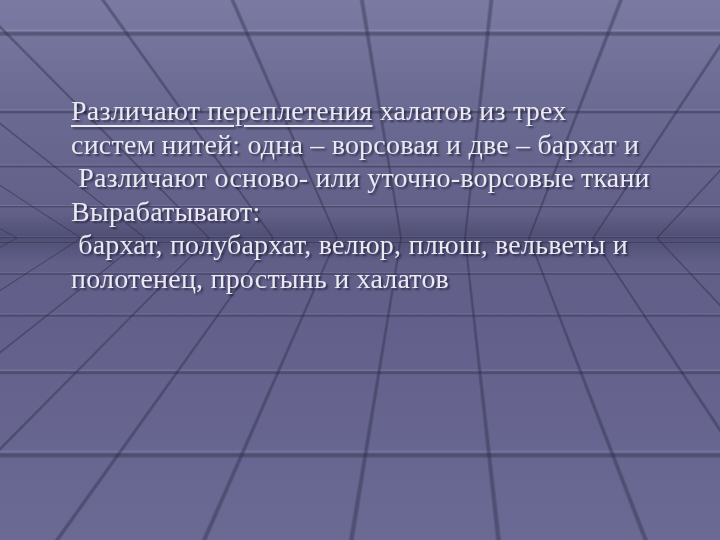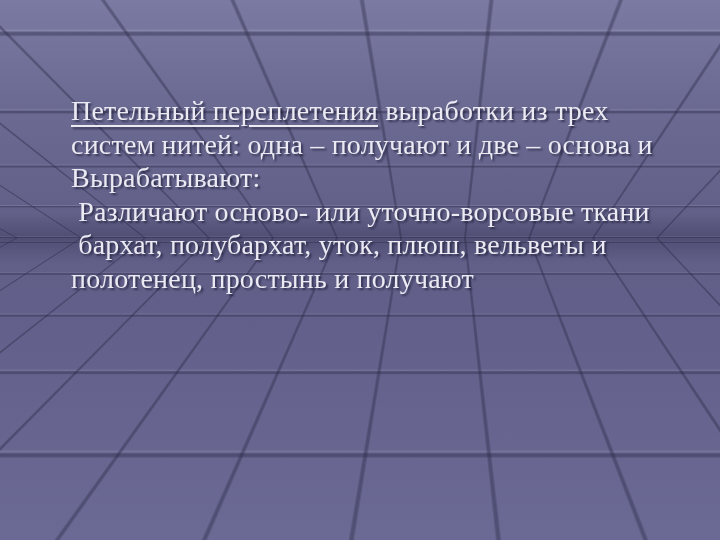--- a/index.html
+++ b/index.html
@@ -40,20 +40,20 @@
 </style>
 </head>
 <body>
 
 <div class="slide">
   <div class="plane ceiling"></div>
   <div class="plane floor"></div>
   <div class="horizon-shade"></div>
 
   <div class="textblock">
-    <div class="line"><span class="u">Петельный переплетения</span><span> выработки из трех</span></div>
-    <div class="line">систем нитей: одна – получают и две – основа и</div>
+    <div class="line"><span class="u">Различают переплетения</span><span> халатов из трех</span></div>
+    <div class="line">систем нитей: одна – ворсовая и две – бархат и</div>
+    <div class="line"> Различают осново- или уточно-ворсовые ткани</div>
     <div class="line">Вырабатывают:</div>
-    <div class="line"> Различают осново- или уточно-ворсовые ткани</div>
-    <div class="line"> бархат, полубархат, уток, плюш, вельветы и</div>
-    <div class="line">полотенец, простынь и получают</div>
+    <div class="line"> бархат, полубархат, велюр, плюш, вельветы и</div>
+    <div class="line">полотенец, простынь и халатов</div>
   </div>
 </div>
 
 </body></html>

